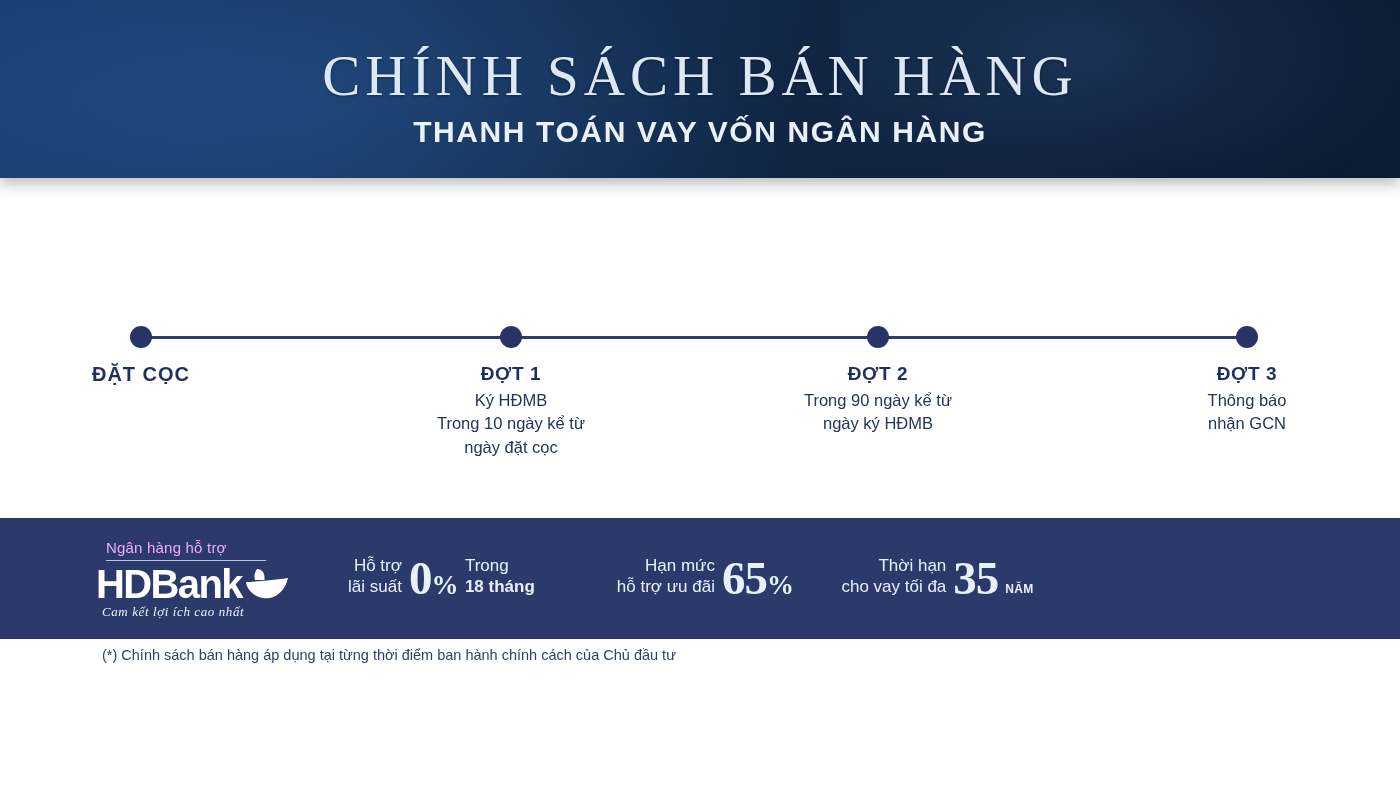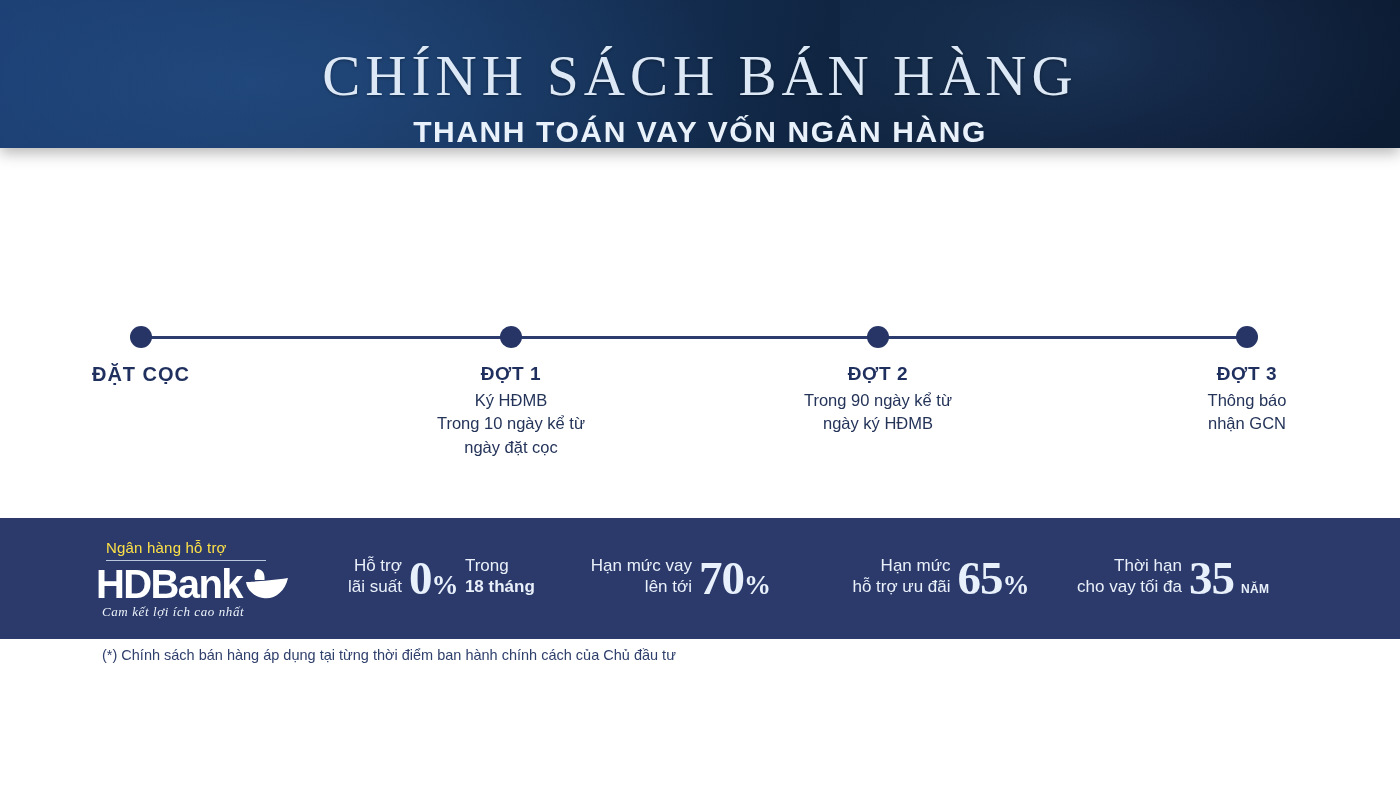--- a/index.html
+++ b/index.html
@@ -11,21 +11,21 @@
     font-family: "Liberation Sans", sans-serif;
     overflow: hidden;
     position: relative;
   }
 
   
   .header {
     position: absolute;
     top: 0; left: 0;
     width: 1400px;
-    height: 148px;
+    height: 178px;
     background:
       radial-gradient(ellipse 700px 260px at 18% 55%, rgba(38,82,140,0.55) 0%, rgba(38,82,140,0) 70%),
       linear-gradient(100deg, #1b3d70 0%, #193964 26%, #132c4e 48%, #0d2039 66%, #0a1830 82%, #0c1c33 100%);
     box-shadow: 0 5px 14px rgba(60,60,60,0.38);
     overflow: hidden;
   }
   .header::after {
     content: "";
     position: absolute;
     top: -40px; right: -60px;
@@ -129,21 +129,21 @@
     align-items: center;
   }
   .bank-logo {
     position: absolute;
     left: 96px;
     top: 21px;
     width: 215px;
   }
   .bank-support-label {
     font-size: 15px;
-    color: #fde047;
+    color: #f0abfc;
     letter-spacing: 0.2px;
     padding-left: 10px;
   }
   .logo-divider {
     width: 160px;
     height: 1px;
     background: #b9c6dd;
     margin: 4px 0 1px 10px;
   }
   .logo-row {
@@ -307,27 +307,20 @@
         <div>Hỗ trợ</div>
         <div>lãi suất</div>
       </div>
       <div class="b-num"><span>0</span><span class="pct">%</span></div>
       <div class="b-trailing">
         <div>Trong</div>
         <div class="strong">18 tháng</div>
       </div>
     </div>
 
-    <div class="benefit" style="margin-left:56px;">
-      <div class="b-text">
-        <div>Hạn mức vay</div>
-        <div>lên tới</div>
-      </div>
-      <div class="b-num"><span>70</span><span class="pct">%</span></div>
-    </div>
 
     <div class="benefit" style="margin-left:82px;">
       <div class="b-text">
         <div>Hạn mức</div>
         <div>hỗ trợ ưu đãi</div>
       </div>
       <div class="b-num"><span>65</span><span class="pct">%</span></div>
     </div>
 
     <div class="benefit" style="margin-left:48px;">

